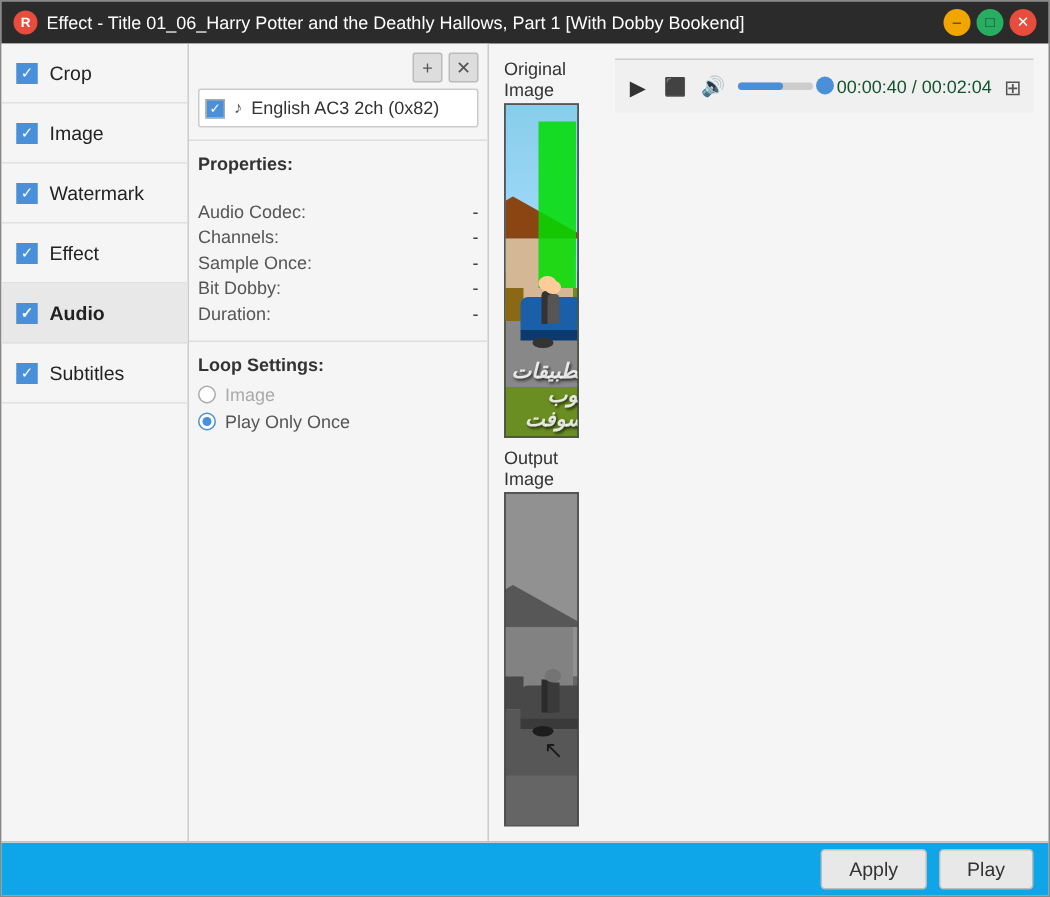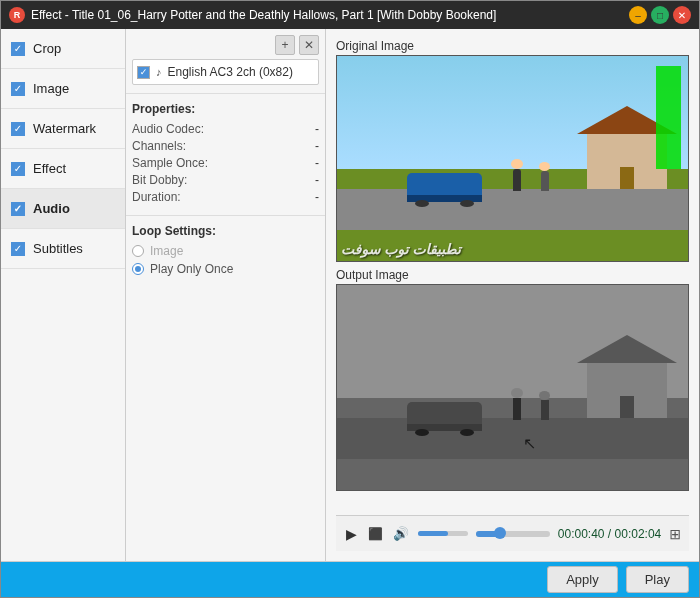--- a/index.html
+++ b/index.html
@@ -170,21 +170,21 @@
       font-size: 12px;
       color: #333;
     }
     .properties-section {
       padding: 8px 6px;
       border-bottom: 1px solid #ddd;
     }
     .properties-title {
       font-size: 12px;
       font-weight: bold;
-      margin-bottom: 6px;
+      margin-bottom: 18px;
       color: #333;
     }
     .prop-table {
       width: 100%;
     }
     .prop-row {
       display: flex;
       justify-content: space-between;
       margin-bottom: 3px;
       font-size: 12px;
@@ -225,21 +225,21 @@
     .radio-circle.selected::after {
       content: '';
       width: 6px;
       height: 6px;
       border-radius: 50%;
       background: #4a90d9;
     }
     .right-panel {
       flex: 1;
       display: flex;
-      flex-direction: column;
+      flex-direction: row;
       padding: 10px;
       gap: 24px;
       overflow: hidden;
     }
     .image-label {
       font-size: 12px;
       color: #333;
       margin-bottom: 2px;
     }
     .image-container {

